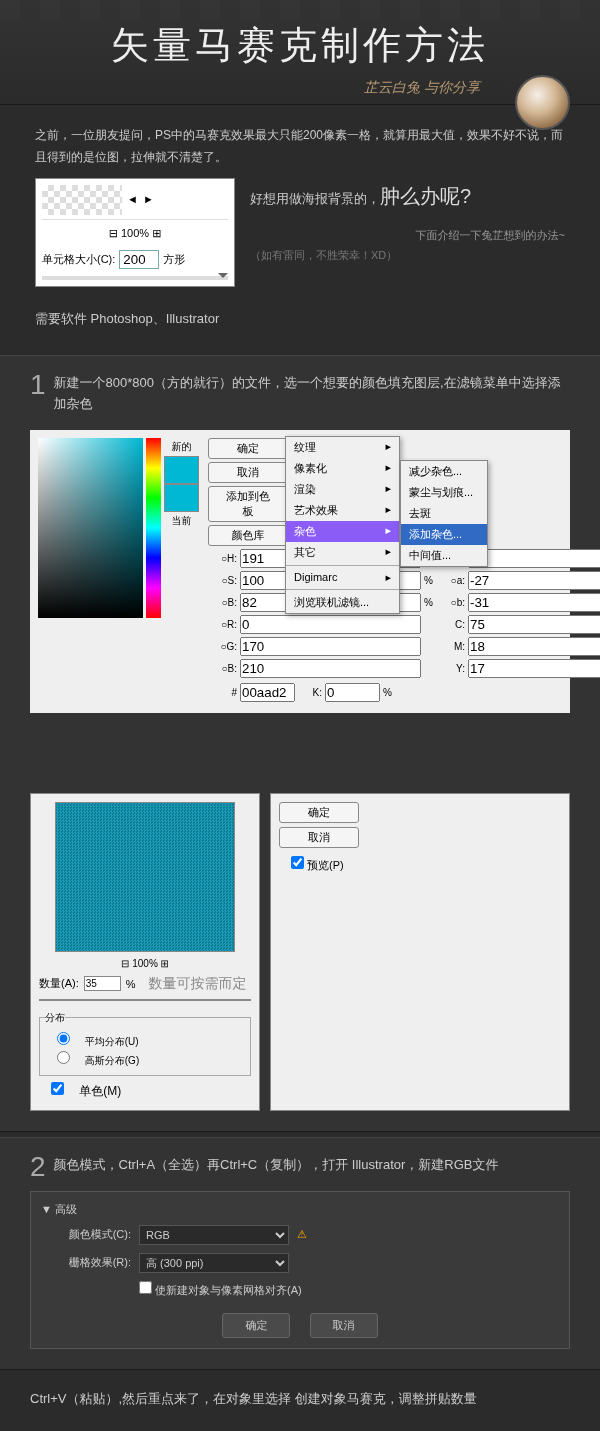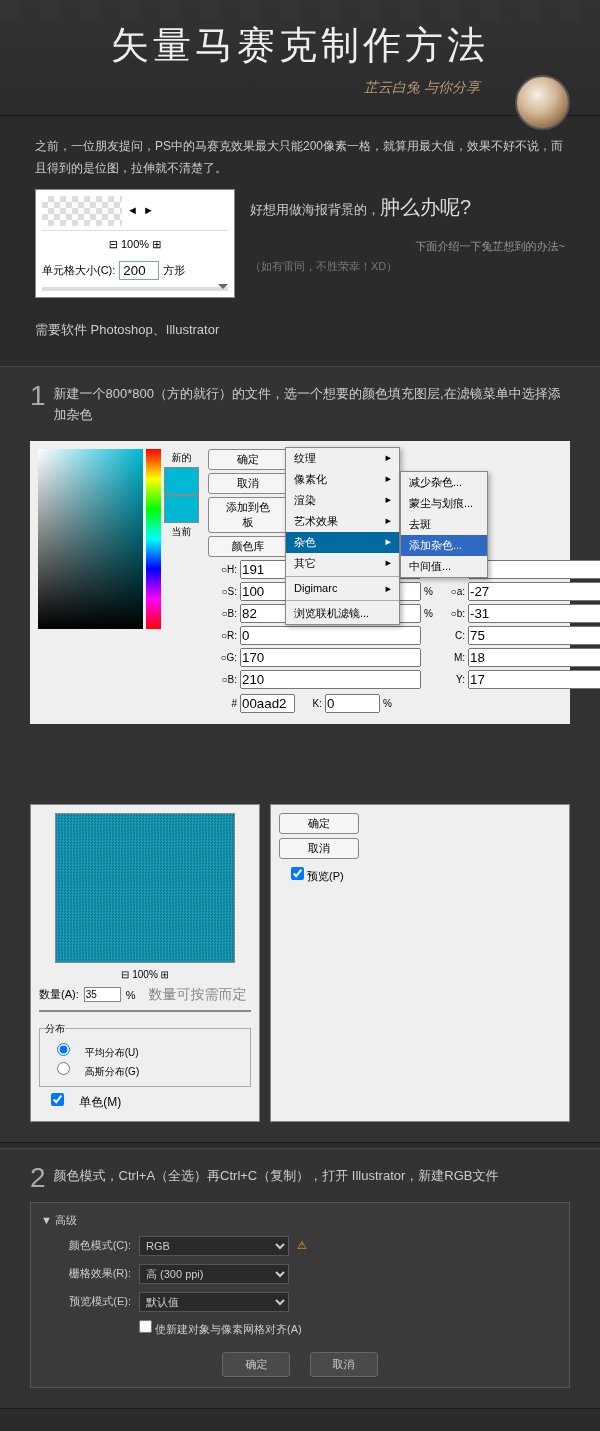--- a/index.html
+++ b/index.html
@@ -5,21 +5,21 @@
 * { margin: 0; padding: 0; box-sizing: border-box; }
 body {
   width: 600px;
   background: #2b2b2b;
   font-family: "Microsoft YaHei", sans-serif;
   color: #ccc;
   font-size: 12px;
 }
 .header {
   background: linear-gradient(to bottom, #333, #2b2b2b);
-  padding: 20px 30px 18px;
+  padding: 20px 30px 7px;
   position: relative;
   border-bottom: 1px solid #1a1a1a;
 }
 .header::before {
   content: '';
   position: absolute;
   top: 0; left: 0; right: 0; height: 20px;
   background: repeating-linear-gradient(90deg, #3a3a3a 0 20px, #2f2f2f 20px 40px);
   opacity: 0.3;
 }
@@ -116,21 +116,21 @@
 
 
 .filter-menu-wrap { position: relative; }
 .filter-menu {
   position: absolute; left: 255px; top: 6px;
   background: #f0f0f0; border: 1px solid #888;
   color: #000; font-size: 11px; width: 115px;
   box-shadow: 2px 2px 5px rgba(0,0,0,0.3);
 }
 .filter-menu .mi { padding: 3px 8px; display: flex; justify-content: space-between; }
-.filter-menu .mi.hl { background: #0369a1; color: #fff; }
+.filter-menu .mi.hl { background: #8b5cf6; color: #fff; }
 .filter-menu .sep { border-top: 1px solid #aaa; margin: 2px 0; }
 .submenu {
   position: absolute; left: 370px; top: 30px;
   background: #f0f0f0; border: 1px solid #888;
   color: #000; font-size: 11px; width: 88px;
   box-shadow: 2px 2px 5px rgba(0,0,0,0.3);
 }
 .submenu .mi { padding: 3px 8px; }
 .submenu .mi.hl { background: #316ac5; color: #fff; }
 
@@ -361,24 +361,20 @@
       <div class="adv">▼ 高级</div>
       <div class="r">
           <span class="lbl">颜色模式(C):</span>
           <select><option>RGB</option></select> 
           <span class="warn">⚠</span>
         </div>
       <div class="r">
           <span class="lbl">栅格效果(R):</span>
           <select><option>高 (300 ppi)</option></select>
         </div>
-      <div class="r">
-          <span class="lbl">预览模式(E):</span>
-          <select><option>默认值</option></select>
-        </div>
       <div class="chk"><input type="checkbox" style=""> <span>使新建对象与像素网格对齐(A)</span></div>
       <div class="btns">
         <button class="btn">确定</button>
         <button class="btn">取消</button>
       </div>
     </div>
   </div>
 </div>
 
 <div class="paste-text">Ctrl+V（粘贴）,然后重点来了，在对象里选择 创建对象马赛克，调整拼贴数量</div>

